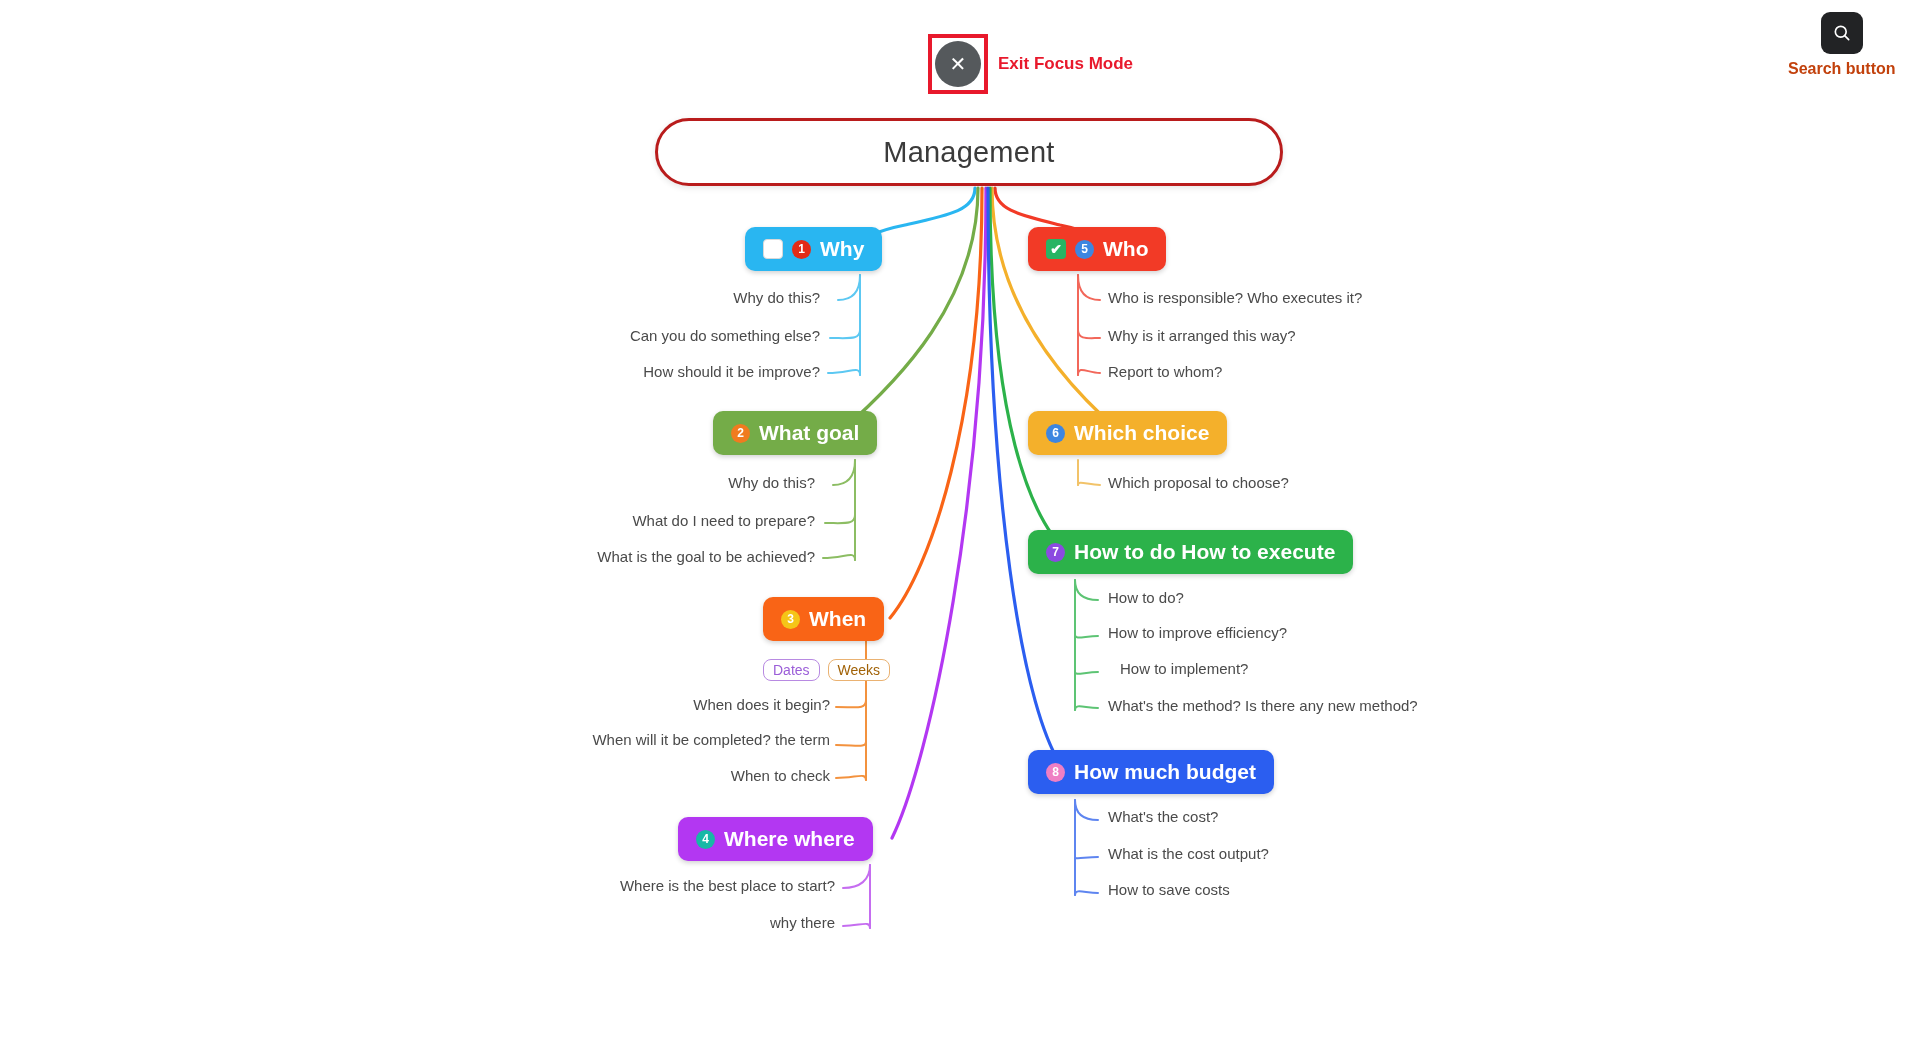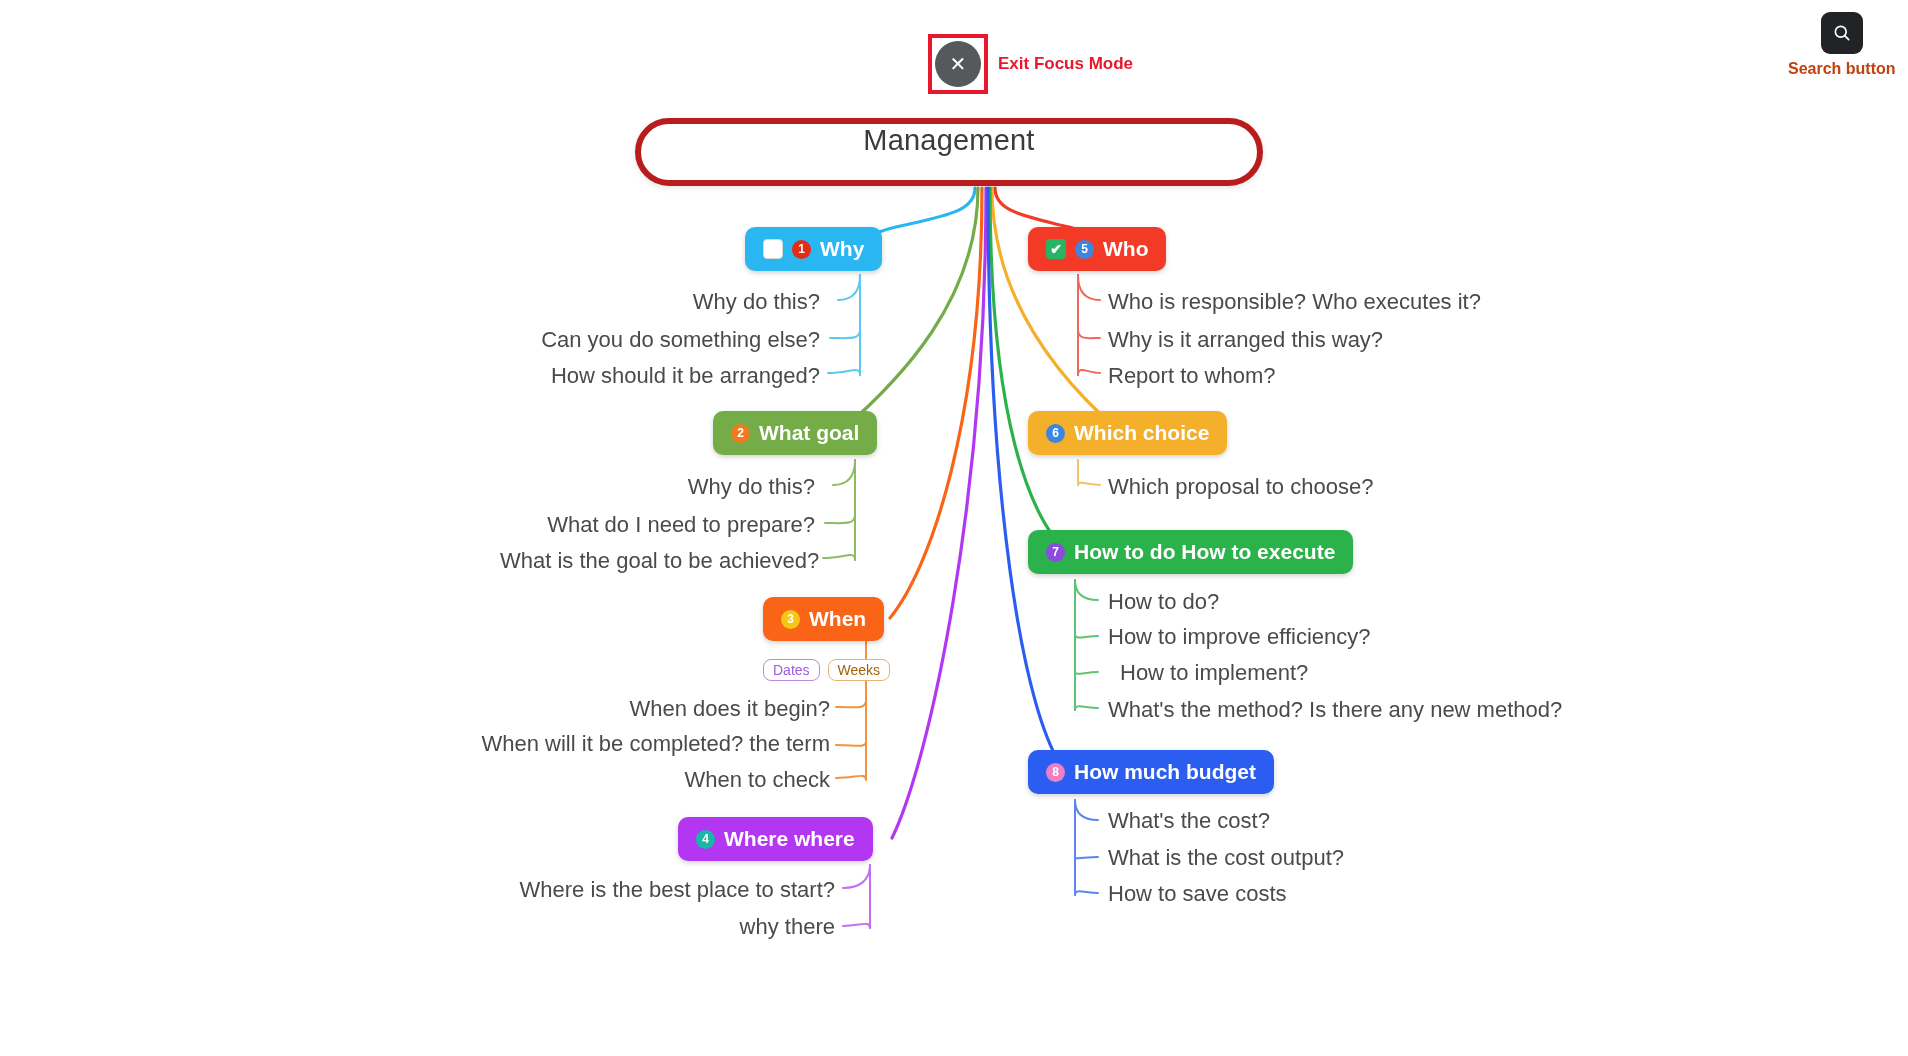--- a/index.html
+++ b/index.html
@@ -45,24 +45,24 @@
   }
   #search-label { color:#e8192c; font-weight:bold; font-size:16px; white-space:nowrap; }
 
   
   #links { position:absolute; left:0; top:0; width:1908px; height:1056px; pointer-events:none; }
 
   
   .node { position: absolute; }
 
   #root-node {
-    left: 635px; top: 118px; width: 628px; height: 68px;
-    background:#fff; border:6px solid #b91c1c; border-radius: 34px;
+    left: 655px; top: 118px; width: 628px; height: 68px;
+    background:#fff; border:3px solid #b91c1c; border-radius: 34px;
     box-shadow: 0 2px 6px rgba(0,0,0,.10);
-    display:flex; justify-content:center;
+    display:flex; align-items:center; justify-content:center;
   }
   #root-label { font-size: 29px; color:#3b3b3b; letter-spacing:.2px; }
 
   .branch {
     display:inline-flex; align-items:center; gap:9px;
     padding: 10px 18px; border-radius: 10px;
     color:#fff; font-weight:bold; font-size: 21px;
     box-shadow: 0 2px 5px rgba(0,0,0,.18);
     white-space: nowrap;
   }
@@ -75,21 +75,21 @@
 
   .checkbox {
     width: 20px; height: 20px; border-radius: 4px; flex:0 0 auto;
     display:inline-flex; align-items:center; justify-content:center;
     font-size: 14px; font-weight: bold;
   }
   .checkbox.unchecked { background:#fff; border:1px solid #d8d8d8; }
   .checkbox.checked { background:#28b463; color:#fff; }
 
   .leaf {
-    position:absolute; font-size: 22px; color:#4a4a4a; white-space:nowrap;
+    position:absolute; font-size: 15px; color:#4a4a4a; white-space:nowrap;
   }
   .leaf.right { text-align:left; }
   .leaf.left  { text-align:right; }
 
   .tags { position:absolute; display:flex; gap:8px; }
   .tag {
     font-size: 14px; padding: 2px 9px; border-radius: 8px;
     border:1px solid; background:#fff; white-space:nowrap;
   }
 </style>
@@ -156,21 +156,21 @@
 
   <div class="node" style="left:745px; top:227px;">
     <div class="branch" id="b-why" style="background: rgb(41, 182, 241);">
       <span class="checkbox unchecked" id="cb-why"></span>
       <span class="badge" id="bg-why" style="background: rgb(227, 43, 22);">1</span>
       <span>Why</span>
     </div>
   </div>
   <div class="leaf left" style="left:530px; top:289px; width:290px;">Why do this?</div>
   <div class="leaf left" style="left:520px; top:327px; width:300px;">Can you do something else?</div>
-  <div class="leaf left" style="left:510px; top:363px; width:310px;">How should it be arranged?</div>
+  <div class="leaf left" style="left:510px; top:363px; width:310px;">How should it be improve?</div>
 
   <div class="node" style="left:713px; top:411px;">
     <div class="branch" id="b-goal" style="background: rgb(116, 172, 72);">
       <span class="badge" id="bg-goal" style="background: rgb(240, 123, 31);">2</span>
       <span>What goal</span>
     </div>
   </div>
   <div class="leaf left" style="left:530px; top:474px; width:285px;">Why do this?</div>
   <div class="leaf left" style="left:515px; top:512px; width:300px;">What do I need to prepare?</div>
   <div class="leaf left" style="left:500px; top:548px; width:315px;">What is the goal to be achieved?</div>

